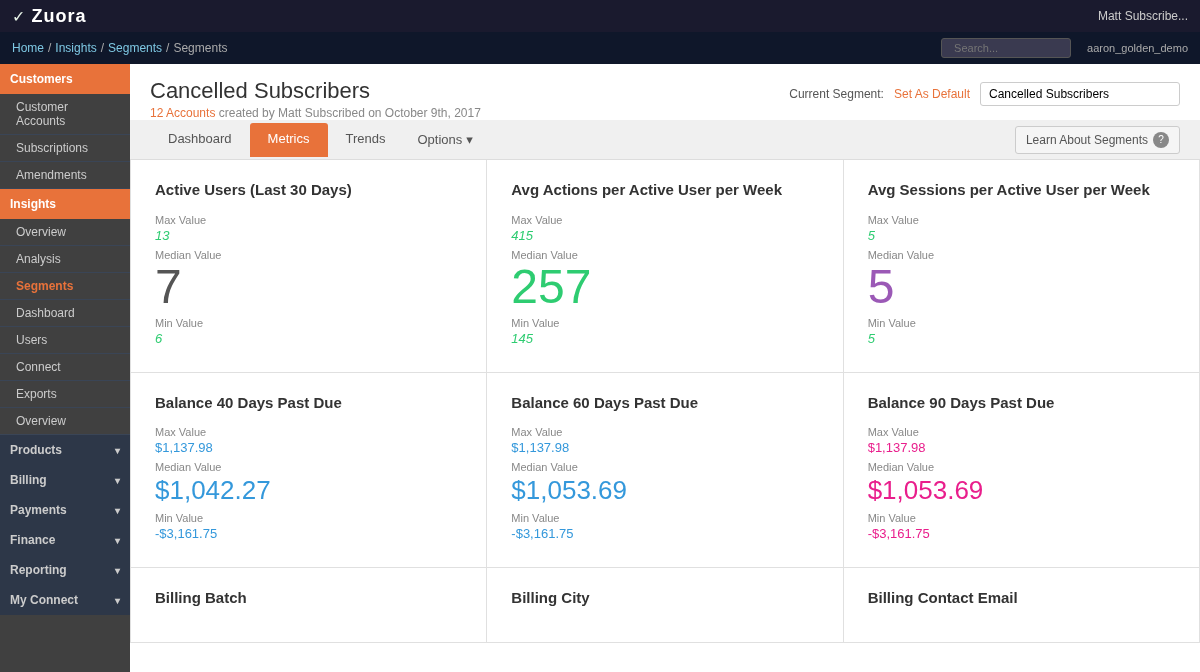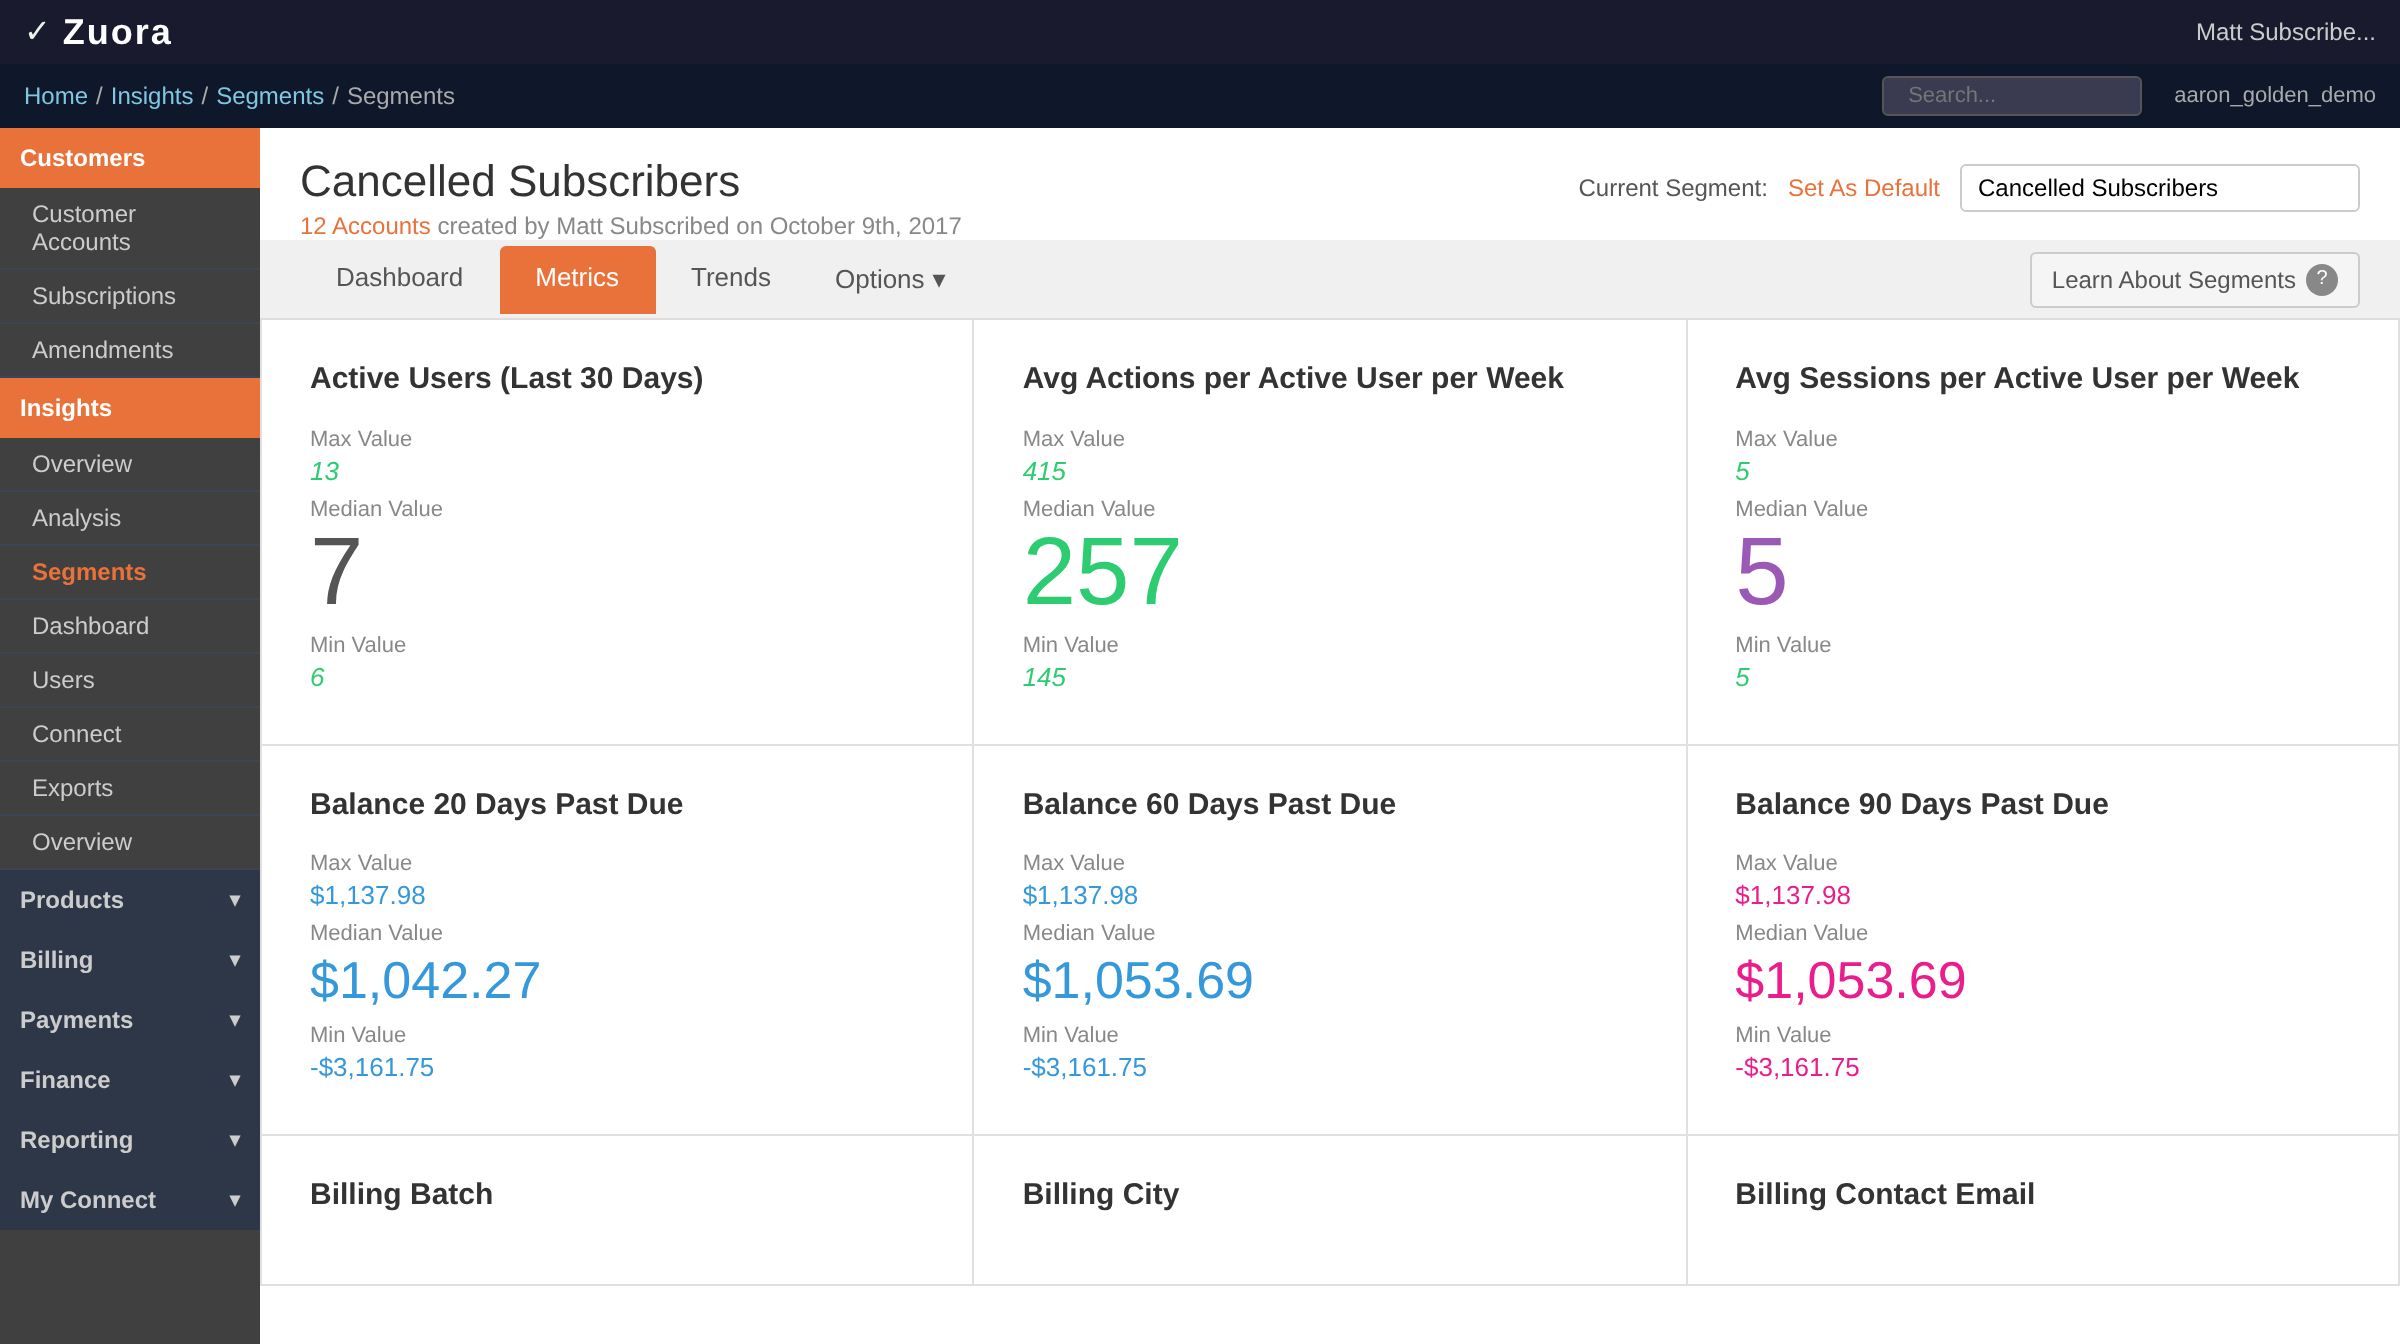--- a/index.html
+++ b/index.html
@@ -227,21 +227,21 @@
           <div class="metric-label">Median Value</div>
           <div class="metric-value large-purple">5</div>
         </div>
         <div class="metric-row">
           <div class="metric-label">Min Value</div>
           <div class="metric-value green">5</div>
         </div>
       </div>
 
       <div class="metric-card">
-        <div class="metric-title">Balance 20 Days Past Due</div>
+        <div class="metric-title">Balance 40 Days Past Due</div>
         <div class="metric-row">
           <div class="metric-label">Max Value</div>
           <div class="metric-value blue">$1,137.98</div>
         </div>
         <div class="metric-row">
           <div class="metric-label">Median Value</div>
           <div class="metric-value blue" style="font-size:26px;font-weight:300;">$1,042.27</div>
         </div>
         <div class="metric-row">
           <div class="metric-label">Min Value</div>

